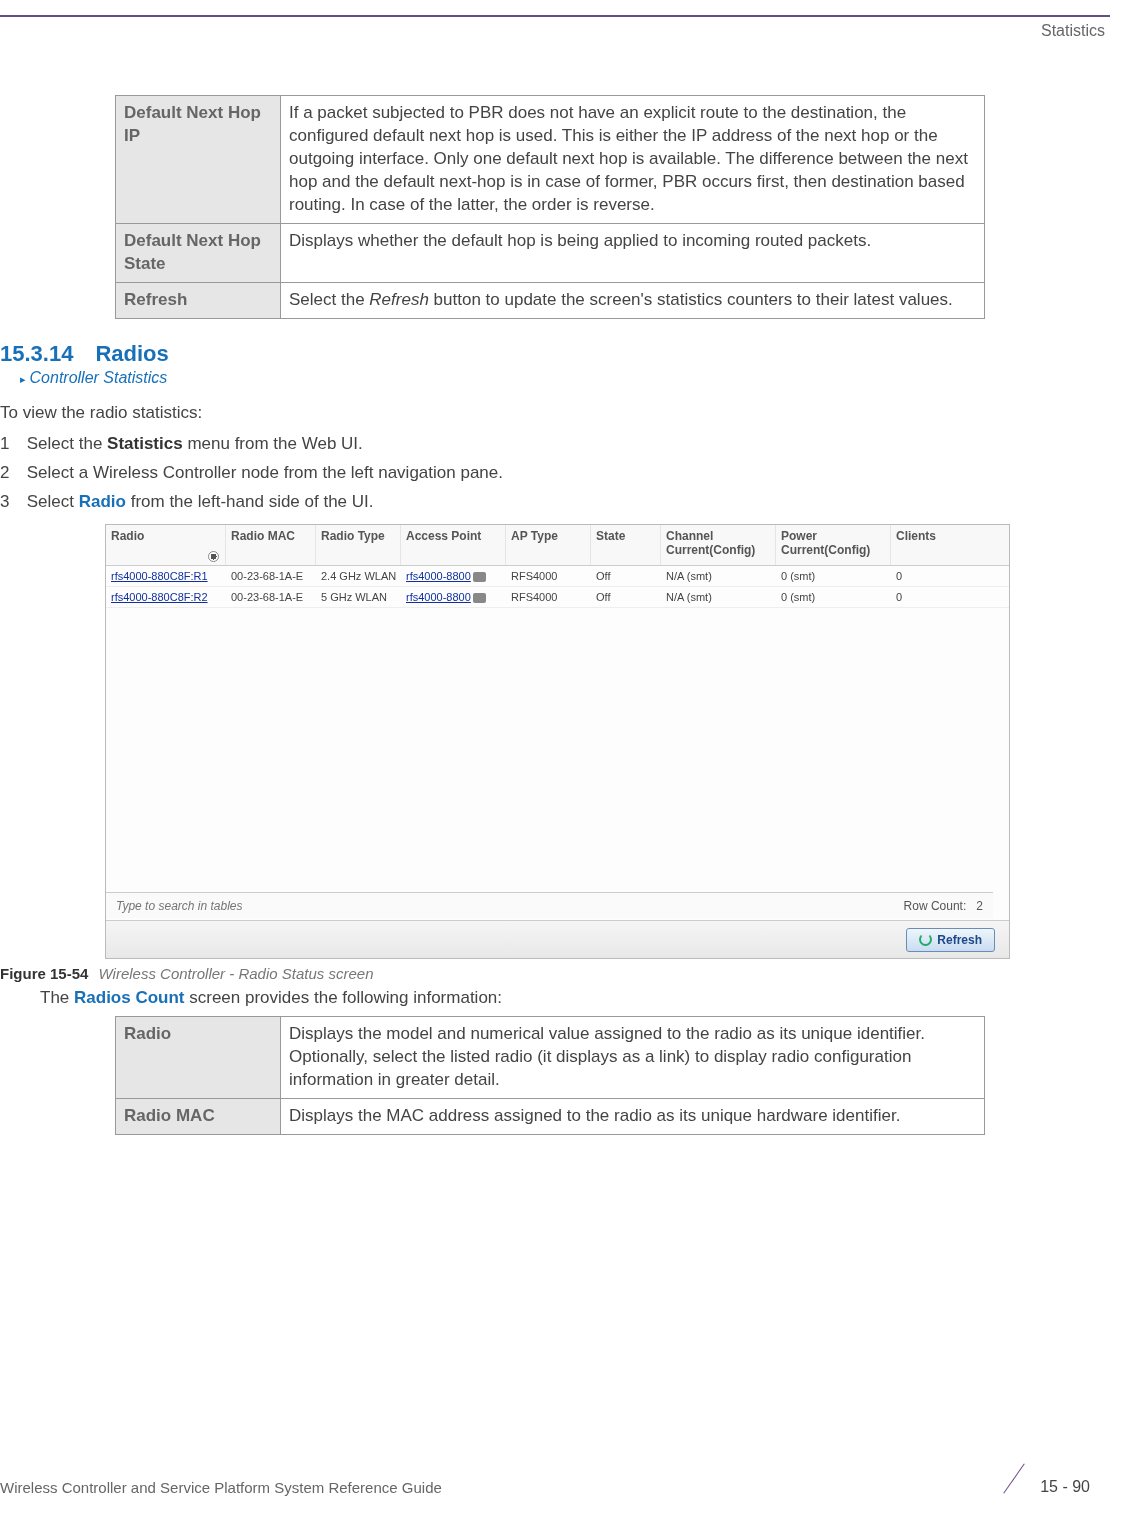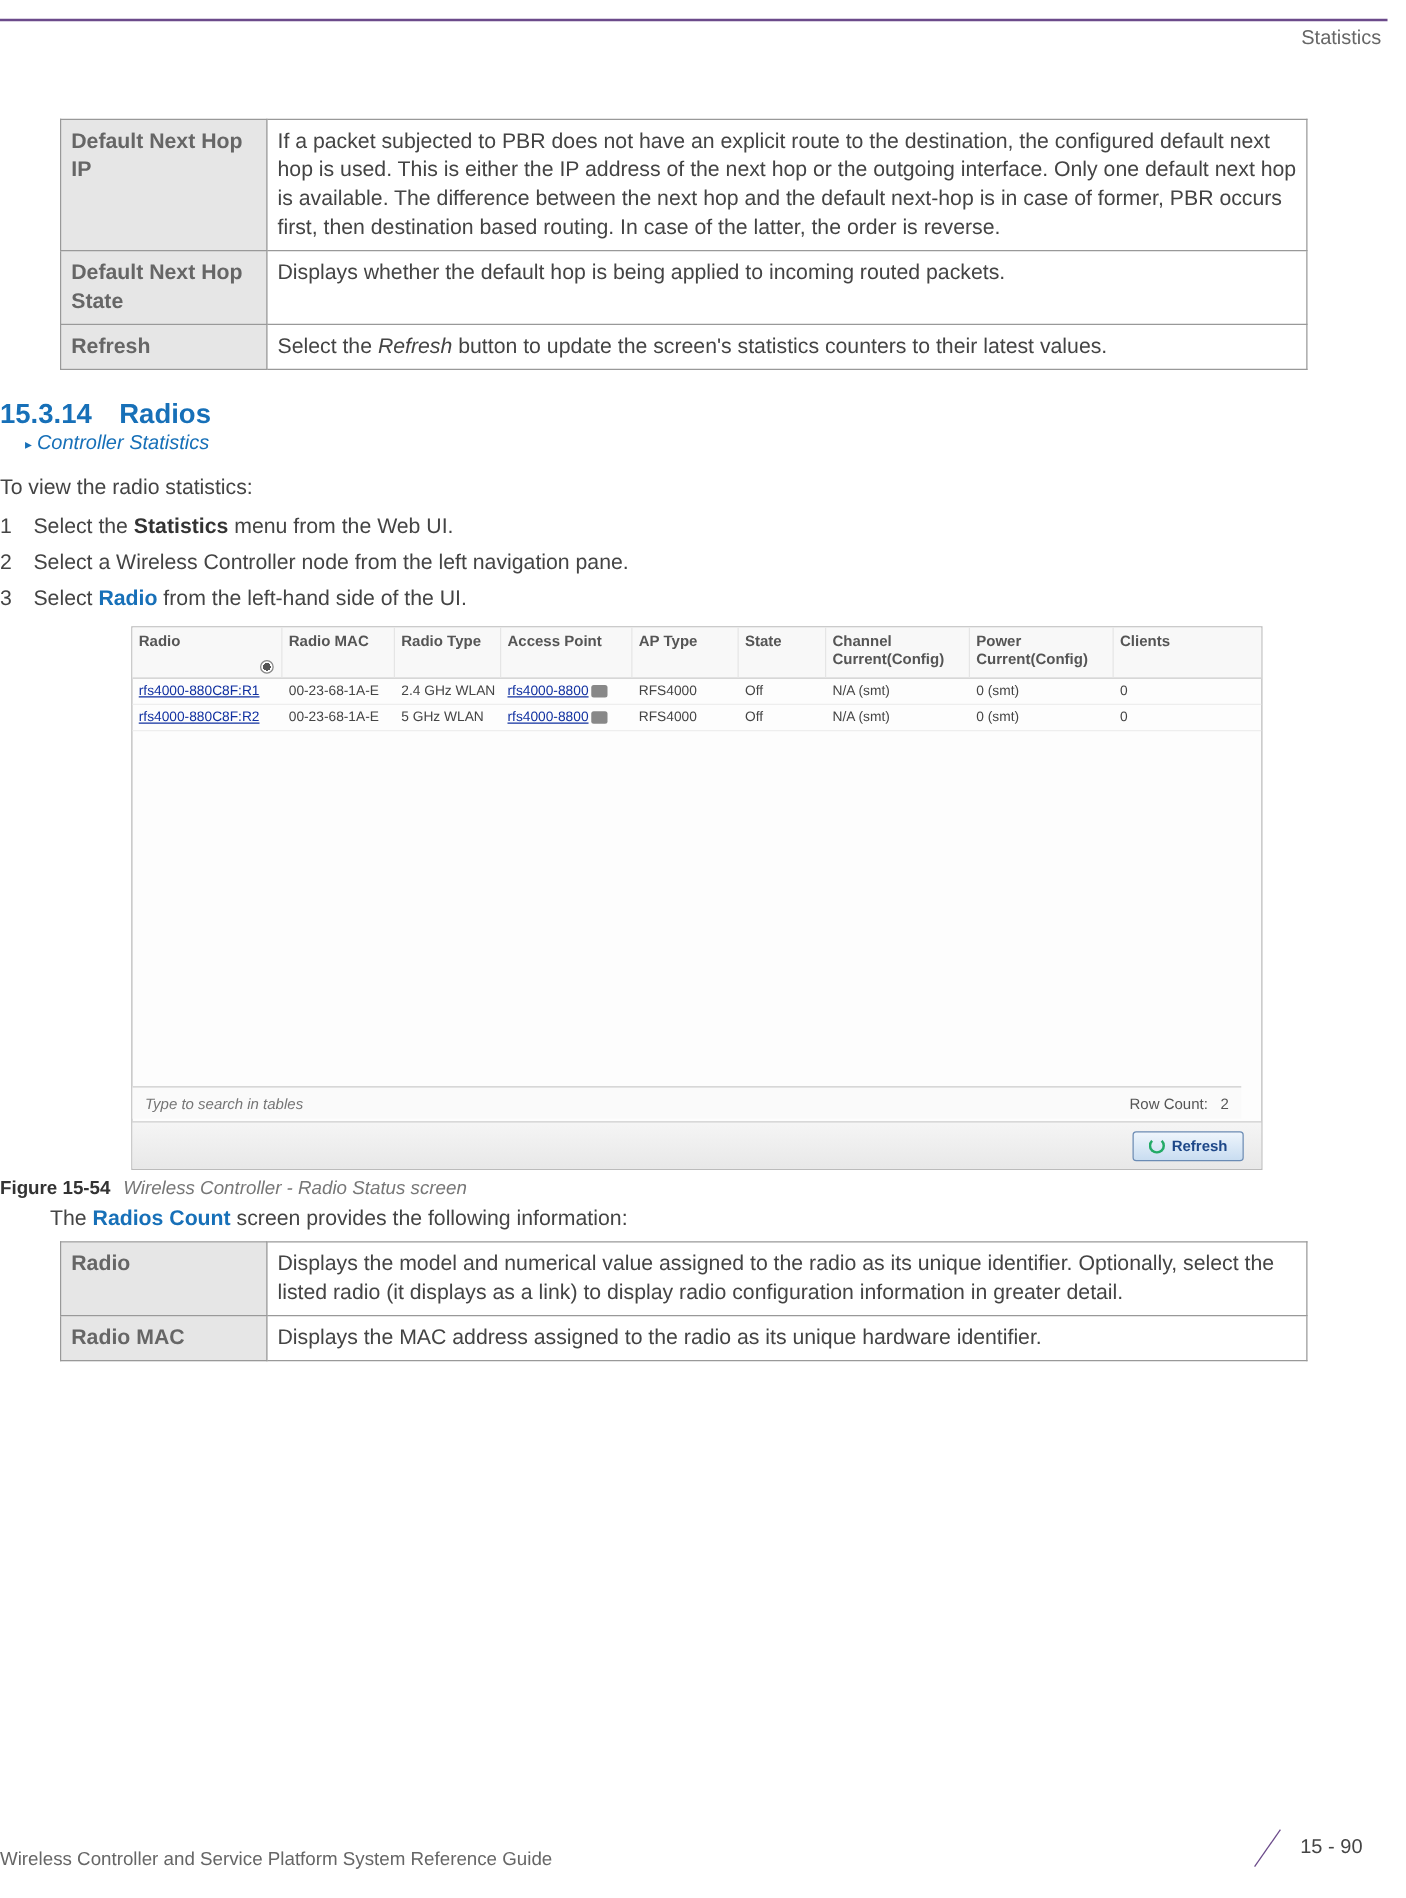--- a/index.html
+++ b/index.html
@@ -8,21 +8,21 @@
     font-size: 17px;
     color: #333;
     width: 1125px;
     height: 1518px;
     position: relative;
     padding: 20px 15px 0 0;
   }
   .top-border { border-top: 2px solid #6b4a8a; position: absolute; top: 15px; left: 0; right: 15px; }
   .top-right-label { position: absolute; top: 22px; right: 20px; color: #666; font-size: 16px; }
   .content { padding: 75px 20px 0 0; }
-  table.def { width: 998px; margin-left: 48px; border-collapse: collapse; border: 1px solid #999; }
+  table.def { width: 870px; margin-left: 115px; border-collapse: collapse; border: 1px solid #999; }
   table.def td { border: 1px solid #999; padding: 6px 8px; vertical-align: top; line-height: 1.35; font-size: 17px; color: #444; }
   table.def td.key { width: 165px; background: #e6e6e6; font-weight: bold; color: #666; }
   h2.section-title { margin: 22px 0 2px 0; font-size: 22px; color: #333; font-weight: bold; }
   h2.section-title .num { color: #1770b8; font-weight: bold; margin-right: 22px; }
   h2.section-title .name { color: #1770b8; }
   .breadcrumb { color: #1770b8; font-style: italic; font-size: 16px; margin-bottom: 14px; margin-left: 20px; }
   .breadcrumb::before { content: "▸"; font-style: normal; font-size: 11px; margin-right: 4px; color: #1770b8; }
   p.body { line-height: 1.4; margin: 10px 0; color: #444; }
   ol.steps { list-style: none; margin: 8px 0 12px 0; }
   ol.steps li { margin: 9px 0; color: #444; }
@@ -61,21 +61,21 @@
   .ss-refresh-btn { background: linear-gradient(#eef5fc,#c9ddf1); border: 1px solid #6b8cb5; border-radius: 3px; padding: 4px 12px; font-size: 12px; font-weight: bold; color: #1d4788; cursor: pointer; display:flex; align-items:center; gap:5px; }
   .ss-refresh-btn .ric { width:13px; height:13px; border:2px solid #2a6; border-radius:50%; border-top-color:transparent; }
 
   .fig-caption { text-align: left; font-size: 15px; margin: 6px 0 6px 0; color: #777; font-style: italic; }
   .fig-caption .fb { font-weight: bold; font-style: normal; color: #333; margin-right: 6px; }
 
   p.after-fig { margin: 6px 0 8px 40px; color: #444; }
 
   .footer { position: absolute; bottom: 22px; left: 0; right: 15px; display: flex; justify-content: space-between; align-items: flex-end; padding: 0 20px 0 0; }
   .footer .guide { color: #666; font-size: 15px; }
-  .footer .pg-wrap { display: flex; align-items: center; gap: 8px; }
+  .footer .pg-wrap { display: flex; align-items: flex-end; gap: 8px; }
   .footer .slash-box { width: 36px; height: 36px; position: relative; }
   .footer .slash-box::before { content:""; position:absolute; left:0; right:0; top:50%; border-top:1px solid #6b4a8a; transform: rotate(-55deg); }
   .footer .page-num { color: #444; font-size: 16px; }
 </style>
 </head>
 <body>
 
 <div class="top-border"></div>
 <div class="top-right-label">Statistics</div>
 

